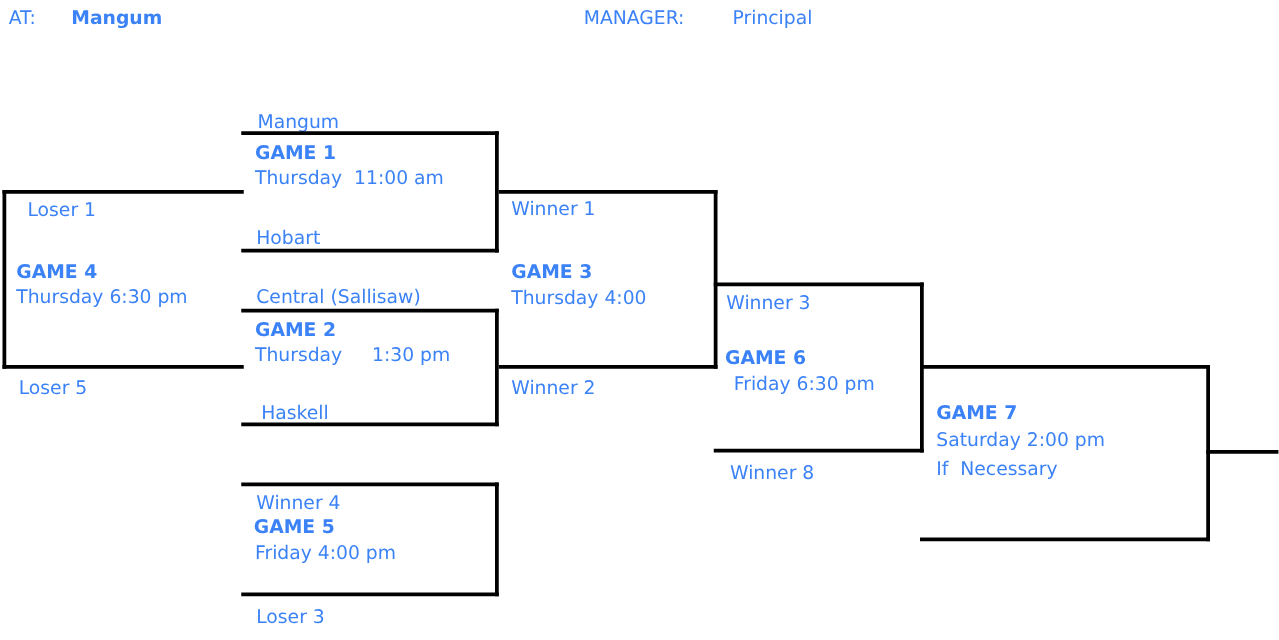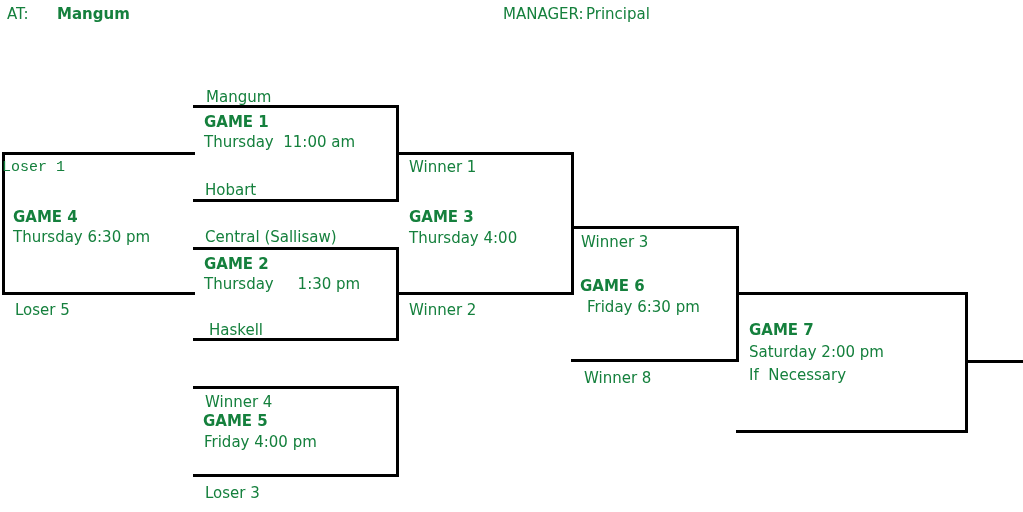--- a/index.html
+++ b/index.html
@@ -3,48 +3,48 @@
 <meta charset="utf-8">
 <style>
   html, body { margin: 0; padding: 0; background: #ffffff; }
   #page {
     position: relative;
     width: 1023px;
     height: 512px;
     background: #ffffff;
     font-family: "DejaVu Sans", "Liberation Sans", sans-serif;
     font-size: 15px;
-    color: #15803d;
+    color: #3b82f6;
     overflow: hidden;
   }
   .txt {
     position: absolute;
     white-space: pre;
     line-height: 1.1;
   }
   .bold { font-weight: 700; }
   .hline, .vline {
     position: absolute;
     background: #000000;
   }
 </style>
 </head>
 <body>
 
 <div id="page">
 
   <span class="txt" style="left:7px; top:6px;">AT:</span>
   <span class="txt bold" style="left:57px; top:6px;">Mangum</span>
-  <span class="txt" style="left:467px; top:6px;margin-left:36px;">MANAGER:</span>
+  <span class="txt" style="left:467px; top:6px;">MANAGER:</span>
   <span class="txt" style="left:586px; top:6px;">Principal</span>
 
   <div class="hline" style="left:2px; top:152px; width:193px; height:3px;"></div>
   <div class="vline" style="left:2px; top:152px; width:3px; height:143px;"></div>
   <div class="hline" style="left:2px; top:292px; width:193px; height:3px;"></div>
-  <span class="txt" style="left:2px; top:160px;font-family:Liberation Mono, monospace;">Loser 1</span>
+  <span class="txt" style="left:22px; top:160px;">Loser 1</span>
   <span class="txt bold" style="left:13px; top:209px;">GAME 4</span>
   <span class="txt" style="left:13px; top:229px;">Thursday 6:30 pm</span>
   <span class="txt" style="left:15px; top:302px;">Loser 5</span>
 
   <span class="txt" style="left:206px; top:89px;">Mangum</span>
   <div class="hline" style="left:193px; top:105px; width:206px; height:3px;"></div>
   <span class="txt bold" style="left:204px; top:114px;">GAME 1</span>
   <span class="txt" style="left:204px; top:134px;">Thursday  11:00 am</span>
   <span class="txt" style="left:205px; top:182px;">Hobart</span>
   <div class="hline" style="left:193px; top:199px; width:206px; height:3px;"></div>

